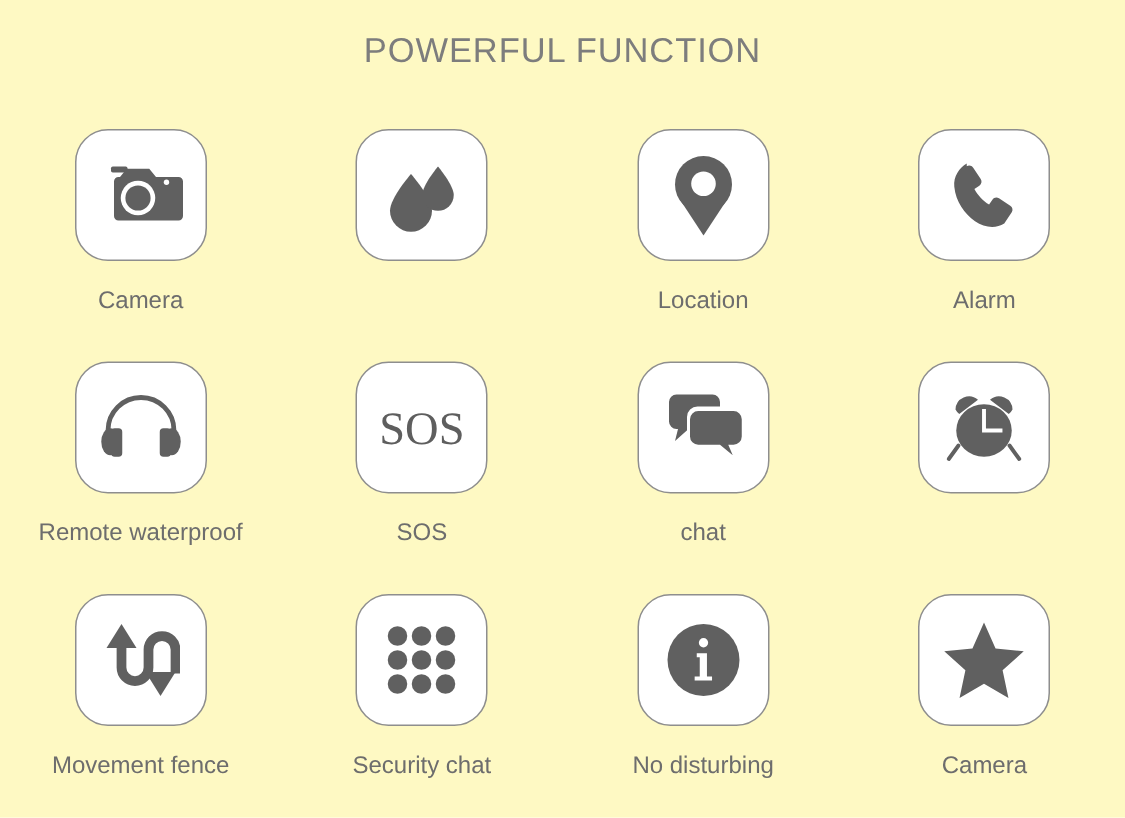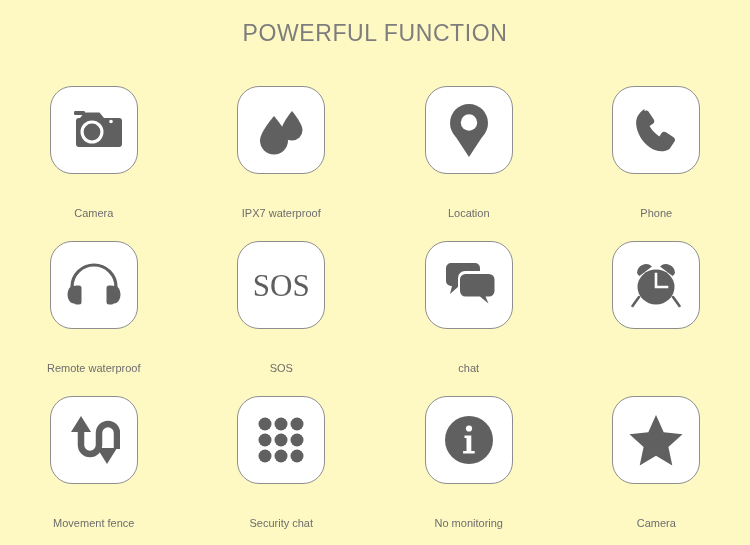--- a/index.html
+++ b/index.html
@@ -55,22 +55,22 @@
     background: #ffffff;
     display: flex;
     align-items: center;
     justify-content: center;
     box-sizing: border-box;
   }
   .icon-box svg {
     display: block;
   }
   .cell-label {
-    margin-top: 29px;
-    font-size: 11px;
+    margin-top: 17px;
+    font-size: 16px;
     color: #6d6d6d;
     font-family: "Liberation Sans", sans-serif;
     white-space: nowrap;
     line-height: 20px;
   }
   .sos-text {
     font-family: "Liberation Serif", serif;
     font-size: 31px;
     color: #5e5e5e;
     letter-spacing: 0px;
@@ -103,21 +103,20 @@
 
     <div class="cell">
       <div class="icon-box">
         <span>
           <svg width="52" height="50" viewBox="0 0 52 50">
             <path d="M19 11 C19 11 5 27 5 35.5 A14 14 0 0 0 33 35.5 C33 27 19 11 19 11 Z" fill="#606060"></path>
             <path d="M37 6 C37 6 26.5 18.5 26.5 25 A10.5 10.5 0 0 0 47.5 25 C47.5 18.5 37 6 37 6 Z" fill="#606060"></path>
           </svg>
         </span>
       </div>
-      <div class="cell-label">IPX7 waterproof</div>
     </div>
 
     <div class="cell">
       <div class="icon-box">
         <span>
           <svg width="42" height="56" viewBox="0 0 42 56">
             <path d="M21 2 A19 19 0 0 0 21 40 A19 19 0 0 0 21 2 Z" fill="#606060"></path>
             <path d="M4.6 30 L21 55 L37.4 30 Z" fill="#606060"></path>
             <circle cx="21" cy="20.5" r="8.2" fill="#ffffff"></circle>
           </svg>
@@ -127,21 +126,21 @@
     </div>
 
     <div class="cell">
       <div class="icon-box">
         <span>
           <svg width="50" height="50" viewBox="0 0 50 50">
             <path d="M13.5 4 C8.5 7 4.5 12.5 5.2 19.5 C6.2 29.5 12 37.5 19 42.5 C25.5 47 33 47.5 38.5 44 L43.5 36.5 C44.5 35 44 33.2 42.5 32.2 L35 27.2 C33.5 26.2 31.6 26.6 30.6 28.1 L28.4 31.4 C24.5 29 20.6 25 18.6 21 L21.9 18.8 C23.4 17.8 23.8 15.9 22.8 14.4 L17.8 6.9 C16.8 5.4 15 4.9 13.5 5.9 Z" fill="#606060"></path>
           </svg>
         </span>
       </div>
-      <div class="cell-label">Phone</div>
+      <div class="cell-label">Alarm</div>
     </div>
 
     <div class="cell">
       <div class="icon-box">
         <span>
           <svg width="58" height="48" viewBox="0 0 58 48">
             <path d="M7 34 V26 A22 22 0 0 1 51 26 V34" fill="none" stroke="#606060" stroke-width="3.2" stroke-linecap="round"></path>
             <ellipse cx="8.5" cy="33.5" rx="6" ry="9" fill="#606060"></ellipse>
             <ellipse cx="49.5" cy="33.5" rx="6" ry="9" fill="#606060"></ellipse>
             <rect x="9" y="24.5" width="7.5" height="19" rx="2.5" fill="#606060"></rect>
@@ -222,21 +221,21 @@
     <div class="cell">
       <div class="icon-box">
         <span>
           <svg width="52" height="52" viewBox="0 0 52 52">
             <circle cx="26" cy="26" r="24" fill="#606060"></circle>
             <circle cx="26" cy="14.5" r="3.1" fill="#ffffff"></circle>
             <path d="M21.5 21.5 h6.8 v15.5 h3.4 v2.6 h-11.6 v-2.6 h3.4 v-12.9 h-2 z" fill="#ffffff"></path>
           </svg>
         </span>
       </div>
-      <div class="cell-label">No monitoring</div>
+      <div class="cell-label">No disturbing</div>
     </div>
 
     <div class="cell">
       <div class="icon-box">
         <span>
           <svg width="56" height="54" viewBox="0 0 56 54">
             <path d="M28 2 L35.7 19.3 L54.5 21.2 L40.4 33.9 L44.3 52.4 L28 42.8 L11.7 52.4 L15.6 33.9 L1.5 21.2 L20.3 19.3 Z" fill="#606060"></path>
           </svg>
         </span>
       </div>

